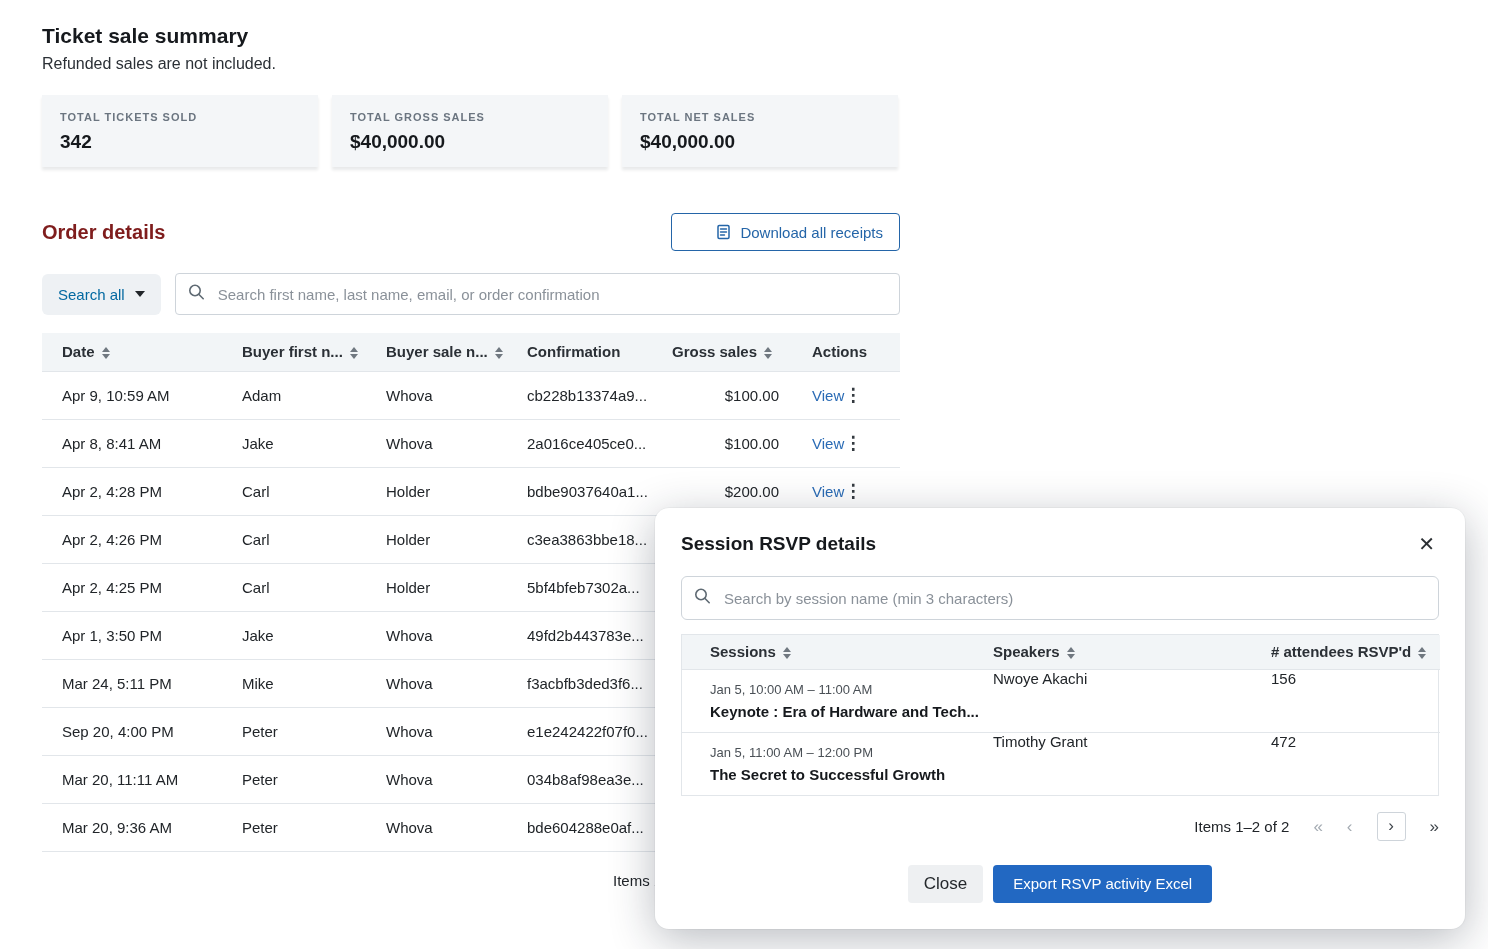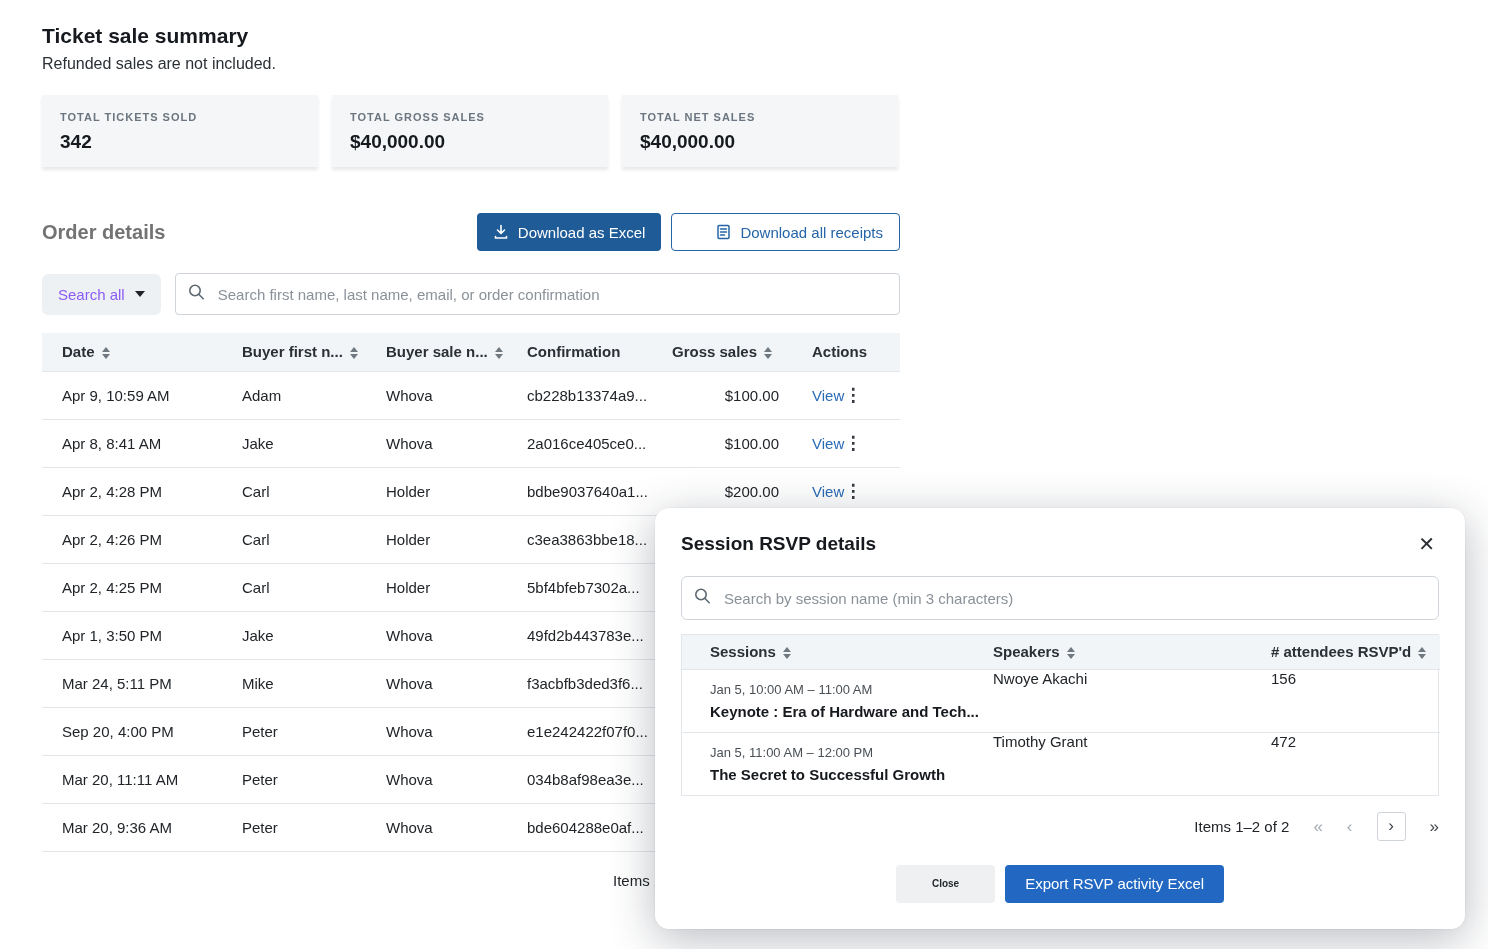--- a/index.html
+++ b/index.html
@@ -11,28 +11,28 @@
 
   .page-title { font-size:21px; font-weight:700; margin:0 0 7px; color:#16191d; }
   .subtitle { font-size:16px; margin:0 0 22px; color:#2b3036; }
 
   .stats { display:flex; gap:14px; }
   .stat-card { width:276px; background:#f4f6f8; padding:16px 18px 14px; box-shadow:0 3px 3px rgba(33,40,50,.10); }
   .stat-label { font-size:11px; font-weight:700; letter-spacing:1px; color:#6b7580; }
   .stat-value { font-size:19px; font-weight:700; margin-top:8px; color:#16191d; }
 
   .section-head { display:flex; justify-content:space-between; align-items:center; margin-top:46px; }
-  .section-title { font-size:20px; font-weight:700; margin:0; color:#737373; }
+  .section-title { font-size:20px; font-weight:700; margin:0; color:#7f1d1d; }
   .btn-group { display:flex; gap:10px; }
   .btn { height:38px; border-radius:4px; font-size:15px; display:inline-flex; align-items:center; gap:9px; padding:0 16px; cursor:pointer; font-family:inherit; }
   .btn-primary { background:#1e5b97; color:#fff; border:none; }
   .btn-outline { background:#fff; color:#2465a8; border:1px solid #2465a8;padding-left:44px; }
 
   .search-row { display:flex; gap:14px; margin-top:22px; align-items:center; }
-  .filter-chip { height:41px; background:#eef1f4; border:none; border-radius:6px; padding:0 16px; font-size:15px; display:inline-flex; align-items:center; gap:10px; color:#8b5cf6; cursor:pointer; font-family:inherit; }
+  .filter-chip { height:41px; background:#eef1f4; border:none; border-radius:6px; padding:0 16px; font-size:15px; display:inline-flex; align-items:center; gap:10px; color:#0369a1; cursor:pointer; font-family:inherit; }
   .caret-down { width:0; height:0; border-left:5px solid transparent; border-right:5px solid transparent; border-top:6px solid #212529; }
   .search-box { position:relative; flex:1; }
   .search-box .mag { position:absolute; left:13px; top:50%; transform:translateY(-50%); }
   .search-box input { width:100%; height:42px; border:1px solid #ced4da; border-radius:4px; padding:0 14px 0 42px; font-size:15px; font-family:inherit; color:#212529; }
   input::placeholder { color:#8a9199; }
 
   table.orders { width:858px; border-collapse:collapse; margin-top:18px; font-size:15px; table-layout:fixed; }
   table.orders thead th { background:#f2f5f7; text-align:left; font-weight:700; height:38px; padding:0 0 0 20px; color:#2b3036; border-bottom:1px solid #e2e6ea; }
   table.orders tbody td { height:48px; border-bottom:1px solid #e2e6ea; padding:0 0 0 20px; color:#212529; }
   th.col-gross, td.col-gross { text-align:right; padding:0 18px 0 0 !important; }
@@ -64,21 +64,21 @@
   .sess-time { font-size:13px; color:#4a5056; margin-bottom:6px; }
   .sess-name { font-size:15px; font-weight:700; color:#16191d; }
   .speaker-cell, .count-cell { padding-top:14px; font-size:15px; }
   .count-cell { padding-left:4px; }
   .m-pagination { display:flex; align-items:center; justify-content:flex-end; margin-top:16px; font-size:15px; color:#212529; }
   .pg { margin-left:24px; font-size:17px; cursor:pointer; line-height:1; }
   .pg.muted { color:#a4abb2; }
   .pg.dark { color:#3f454b; }
   .pg-box { margin-left:24px; width:29px; height:29px; border:1px solid #ced4da; border-radius:3px; display:inline-flex; align-items:center; justify-content:center; font-size:17px; color:#3f454b; cursor:pointer; }
   .m-footer { display:flex; justify-content:center; gap:10px; margin-top:24px; }
-  .btn-close { background:#eef0f2; color:#24282c; border:none; height:38px; padding:0 36px; border-radius:4px; font-size:10px; cursor:pointer; font-family:inherit;font-weight:bold; }
+  .btn-close { background:#eef0f2; color:#24282c; border:none; height:38px; padding:0 16px; border-radius:4px; font-size:17px; cursor:pointer; font-family:inherit; }
   .btn-export { background:#2268c2; color:#fff; border:none; height:38px; padding:0 20px; border-radius:4px; font-size:15px; cursor:pointer; font-family:inherit; }
 </style>
 </head>
 <body>
 
 <div class="app">
 
   <div class="main">
 
     <h1 class="page-title">Ticket sale summary</h1>
@@ -95,29 +95,20 @@
       </div>
       <div class="stat-card">
         <div class="stat-label">TOTAL NET SALES</div>
         <div class="stat-value">$40,000.00</div>
       </div>
     </div>
 
     <div class="section-head">
       <h2 class="section-title">Order details</h2>
       <div class="btn-group">
-        <button class="btn btn-primary">
-          <span style="display:inline-flex;">
-            <svg width="16" height="16" viewBox="0 0 16 16">
-                <path d="M8 1.5v7.5M4.5 6L8 9.5 11.5 6" stroke="#fff" stroke-width="1.6" fill="none" stroke-linecap="round" stroke-linejoin="round"></path>
-                <path d="M2.5 12.5v1.5h11v-1.5" stroke="#fff" stroke-width="1.6" fill="none" stroke-linecap="round"></path>
-              </svg>
-          </span>
-          <span>Download as Excel</span>
-        </button>
         <button class="btn btn-outline">
           <span style="display:inline-flex;">
             <svg width="15" height="16" viewBox="0 0 15 16">
                 <rect x="2" y="1.5" width="11" height="13" rx="1.2" fill="none" stroke="#2465a8" stroke-width="1.5"></rect>
                 <path d="M4.5 5h6M4.5 8h6M4.5 11h4" stroke="#2465a8" stroke-width="1.4" stroke-linecap="round"></path>
               </svg>
           </span>
           <span>Download all receipts</span>
         </button>
       </div>

